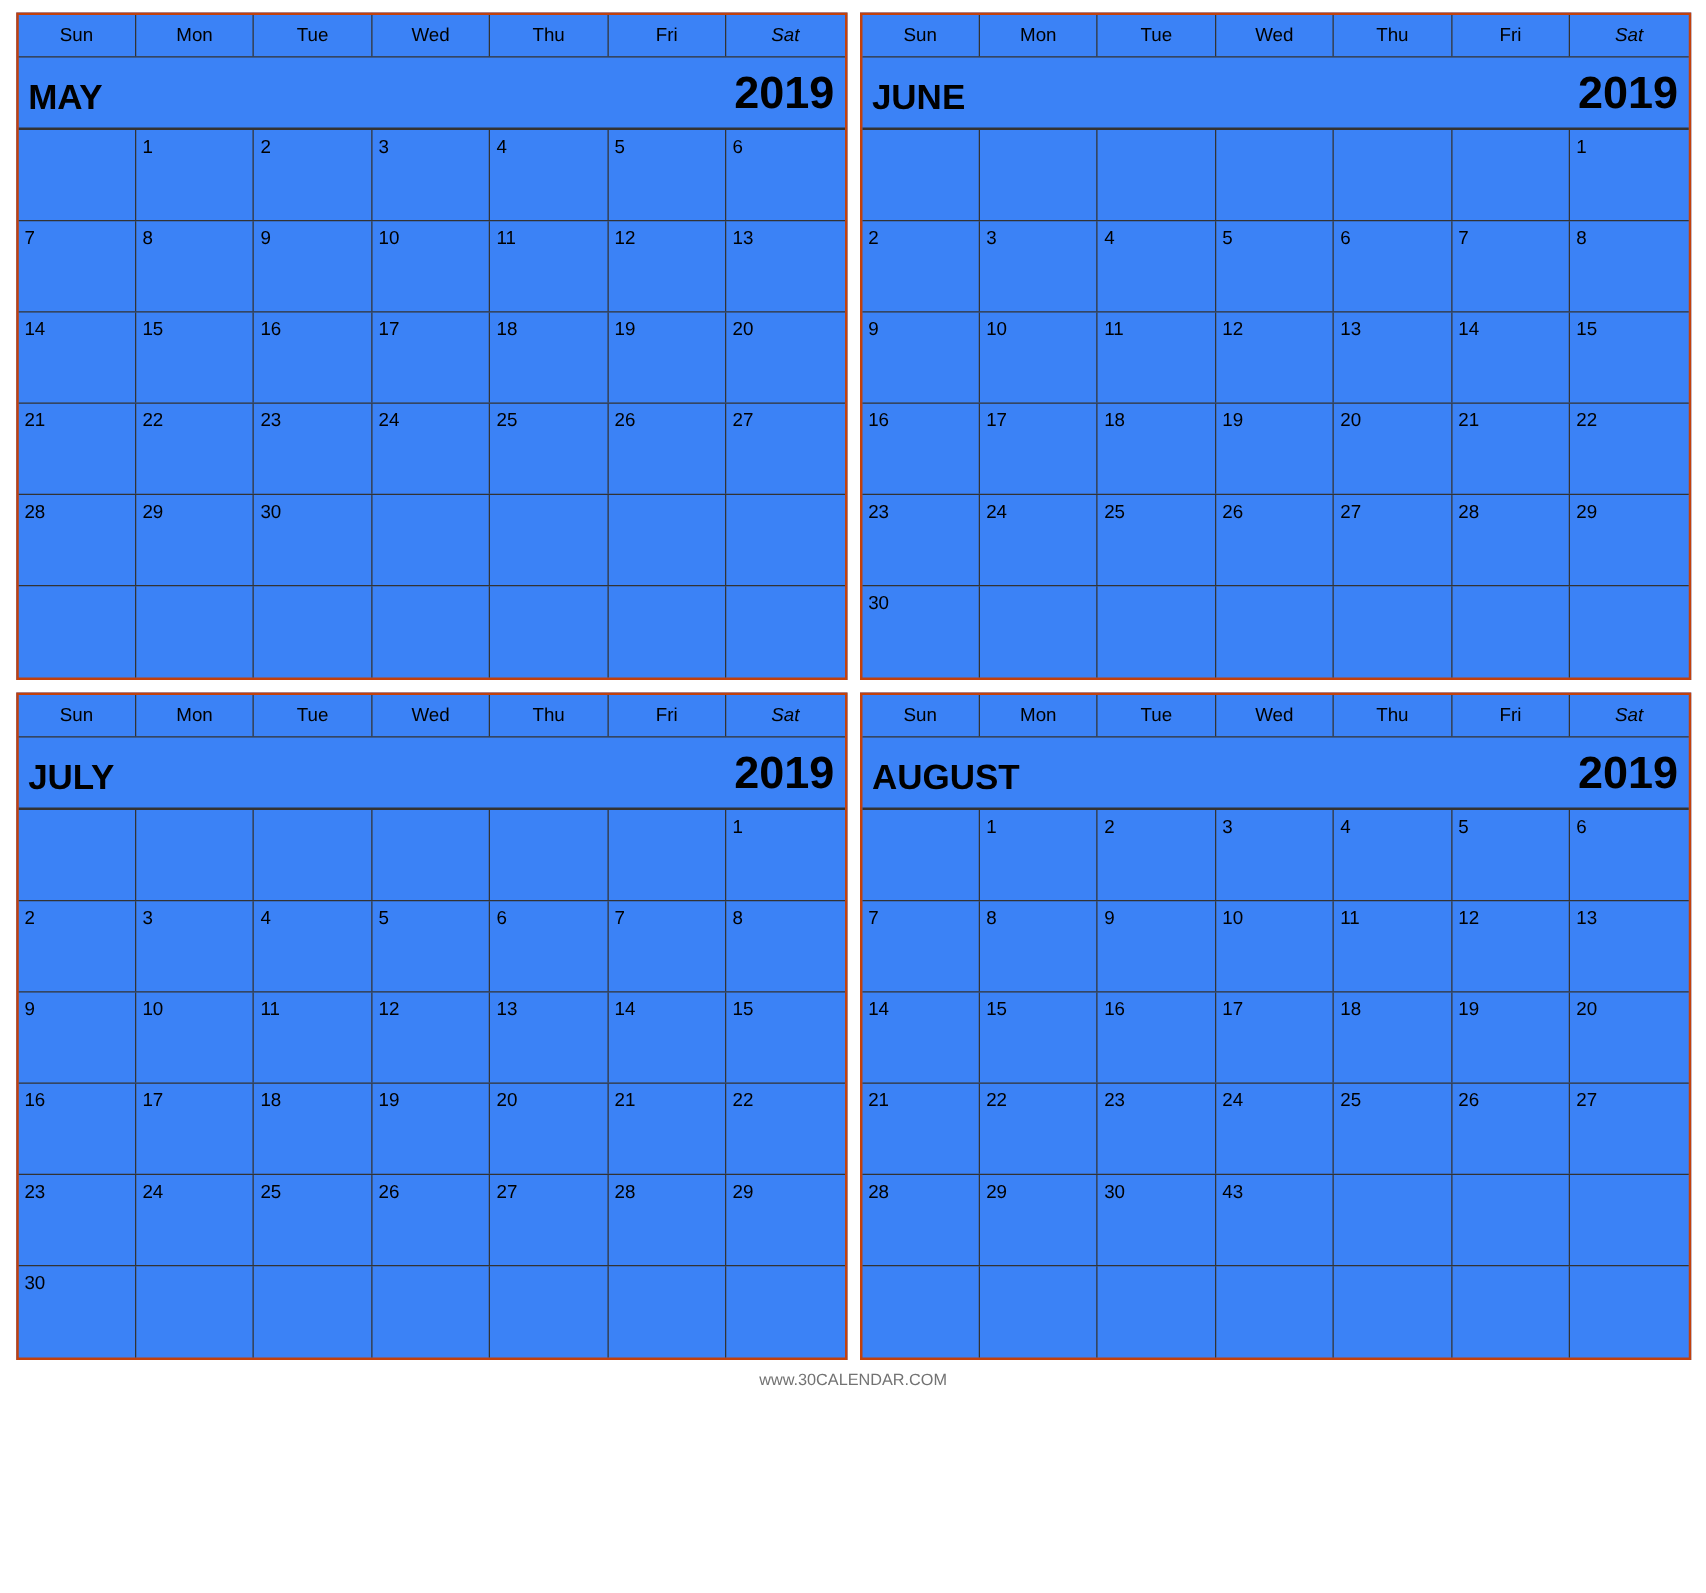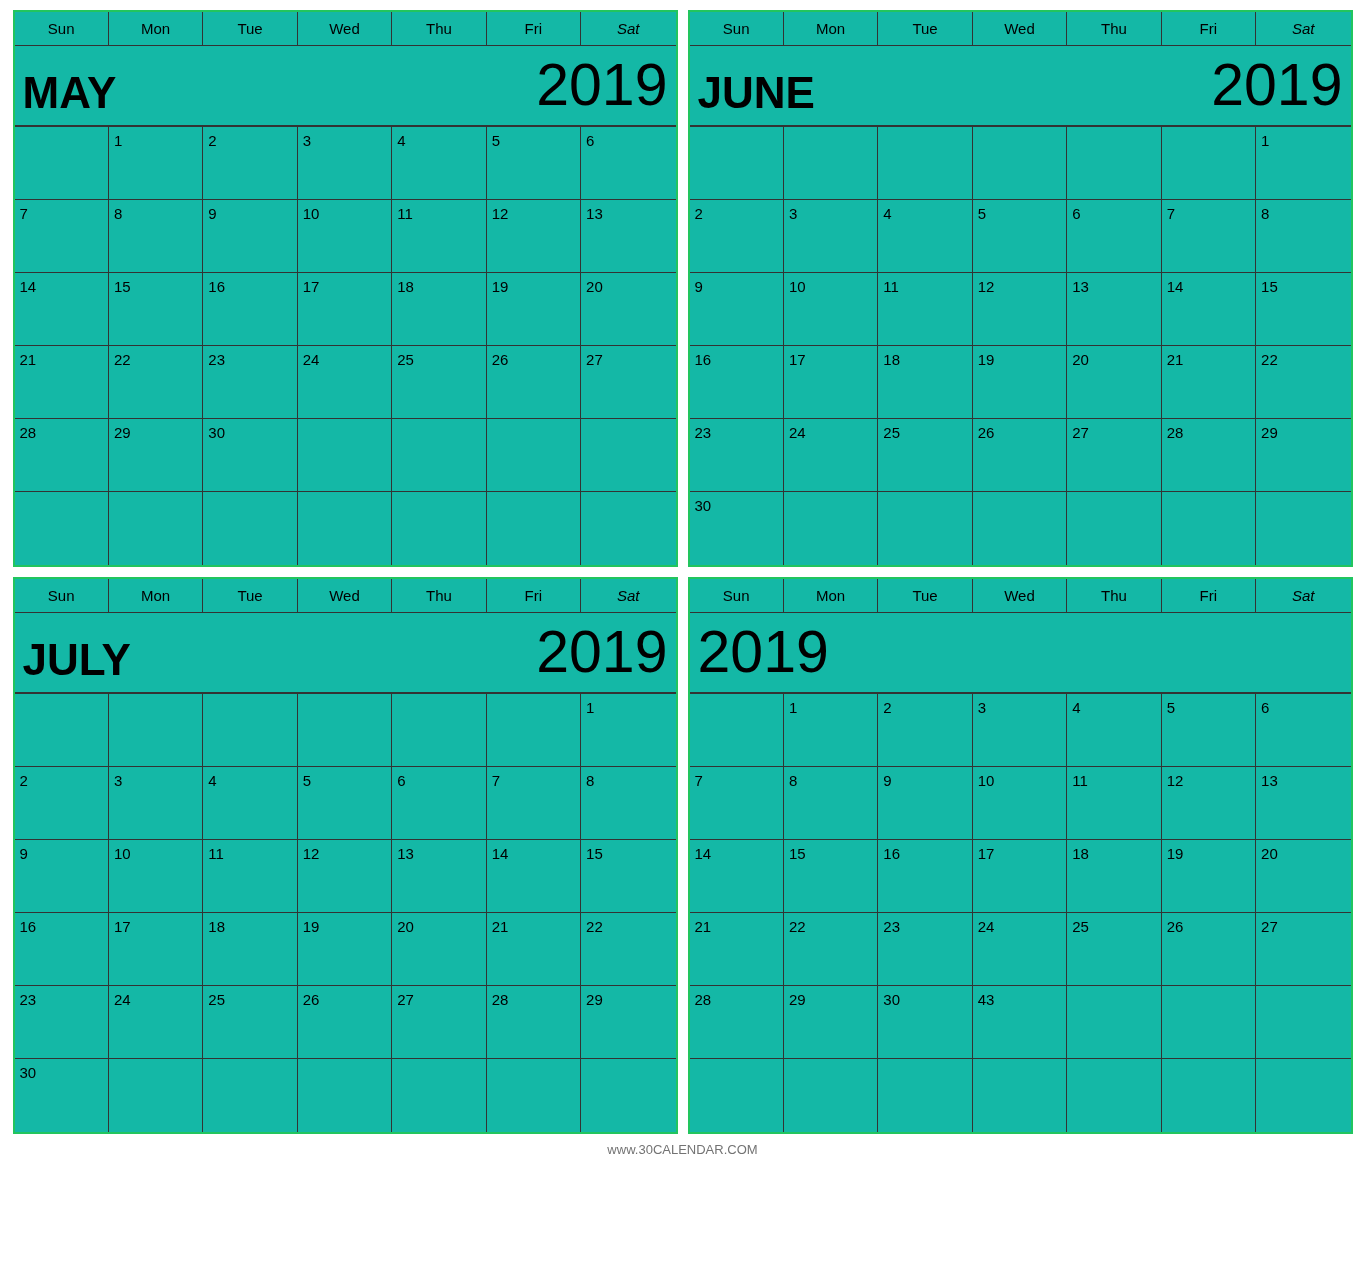--- a/index.html
+++ b/index.html
@@ -11,22 +11,22 @@
       align-items: center;
       padding: 10px;
     }
     .calendars-grid {
       display: grid;
       grid-template-columns: 1fr 1fr;
       gap: 10px;
       width: 1340px;
     }
     .calendar {
-      border: 2px solid #22c55e;
-      background: #14b8a6;
+      border: 2px solid #c2410c;
+      background: #3b82f6;
     }
     .cal-header-row {
       display: grid;
       grid-template-columns: repeat(7, 1fr);
       border-bottom: 1px solid #333;
     }
     .cal-day-name {
       text-align: center;
       padding: 8px 2px;
       font-size: 15px;
@@ -36,28 +36,28 @@
     }
     .cal-day-name:last-child { border-right: none; font-style: italic; }
     .cal-title-row {
       display: flex;
       justify-content: space-between;
       align-items: flex-end;
       padding: 10px 8px 10px 8px;
       border-bottom: 2px solid #333;
     }
     .cal-month-name {
-      font-size: 44px;
+      font-size: 28px;
       font-weight: 900;
       color: #000;
       line-height: 1;
     }
     .cal-year {
-      font-size: 59px;
-      font-weight: 400;
+      font-size: 36px;
+      font-weight: 700;
       color: #000;
       line-height: 1;
     }
     .cal-body {
       display: grid;
       grid-template-rows: repeat(6, 1fr);
     }
     .cal-week {
       display: grid;
       grid-template-columns: repeat(7, 1fr);
@@ -307,20 +307,21 @@
       <div class="cal-header-row">
         <div class="cal-day-name">Sun</div>
         <div class="cal-day-name">Mon</div>
         <div class="cal-day-name">Tue</div>
         <div class="cal-day-name">Wed</div>
         <div class="cal-day-name">Thu</div>
         <div class="cal-day-name">Fri</div>
         <div class="cal-day-name">Sat</div>
       </div>
       <div class="cal-title-row">
+        <span class="cal-month-name">AUGUST</span>
         <span class="cal-year">2019</span>
       </div>
       <div class="cal-body">
         <div class="cal-week">
           <div class="cal-cell empty"></div>
           <div class="cal-cell">1</div>
           <div class="cal-cell">2</div>
           <div class="cal-cell">3</div>
           <div class="cal-cell">4</div>
           <div class="cal-cell">5</div>

